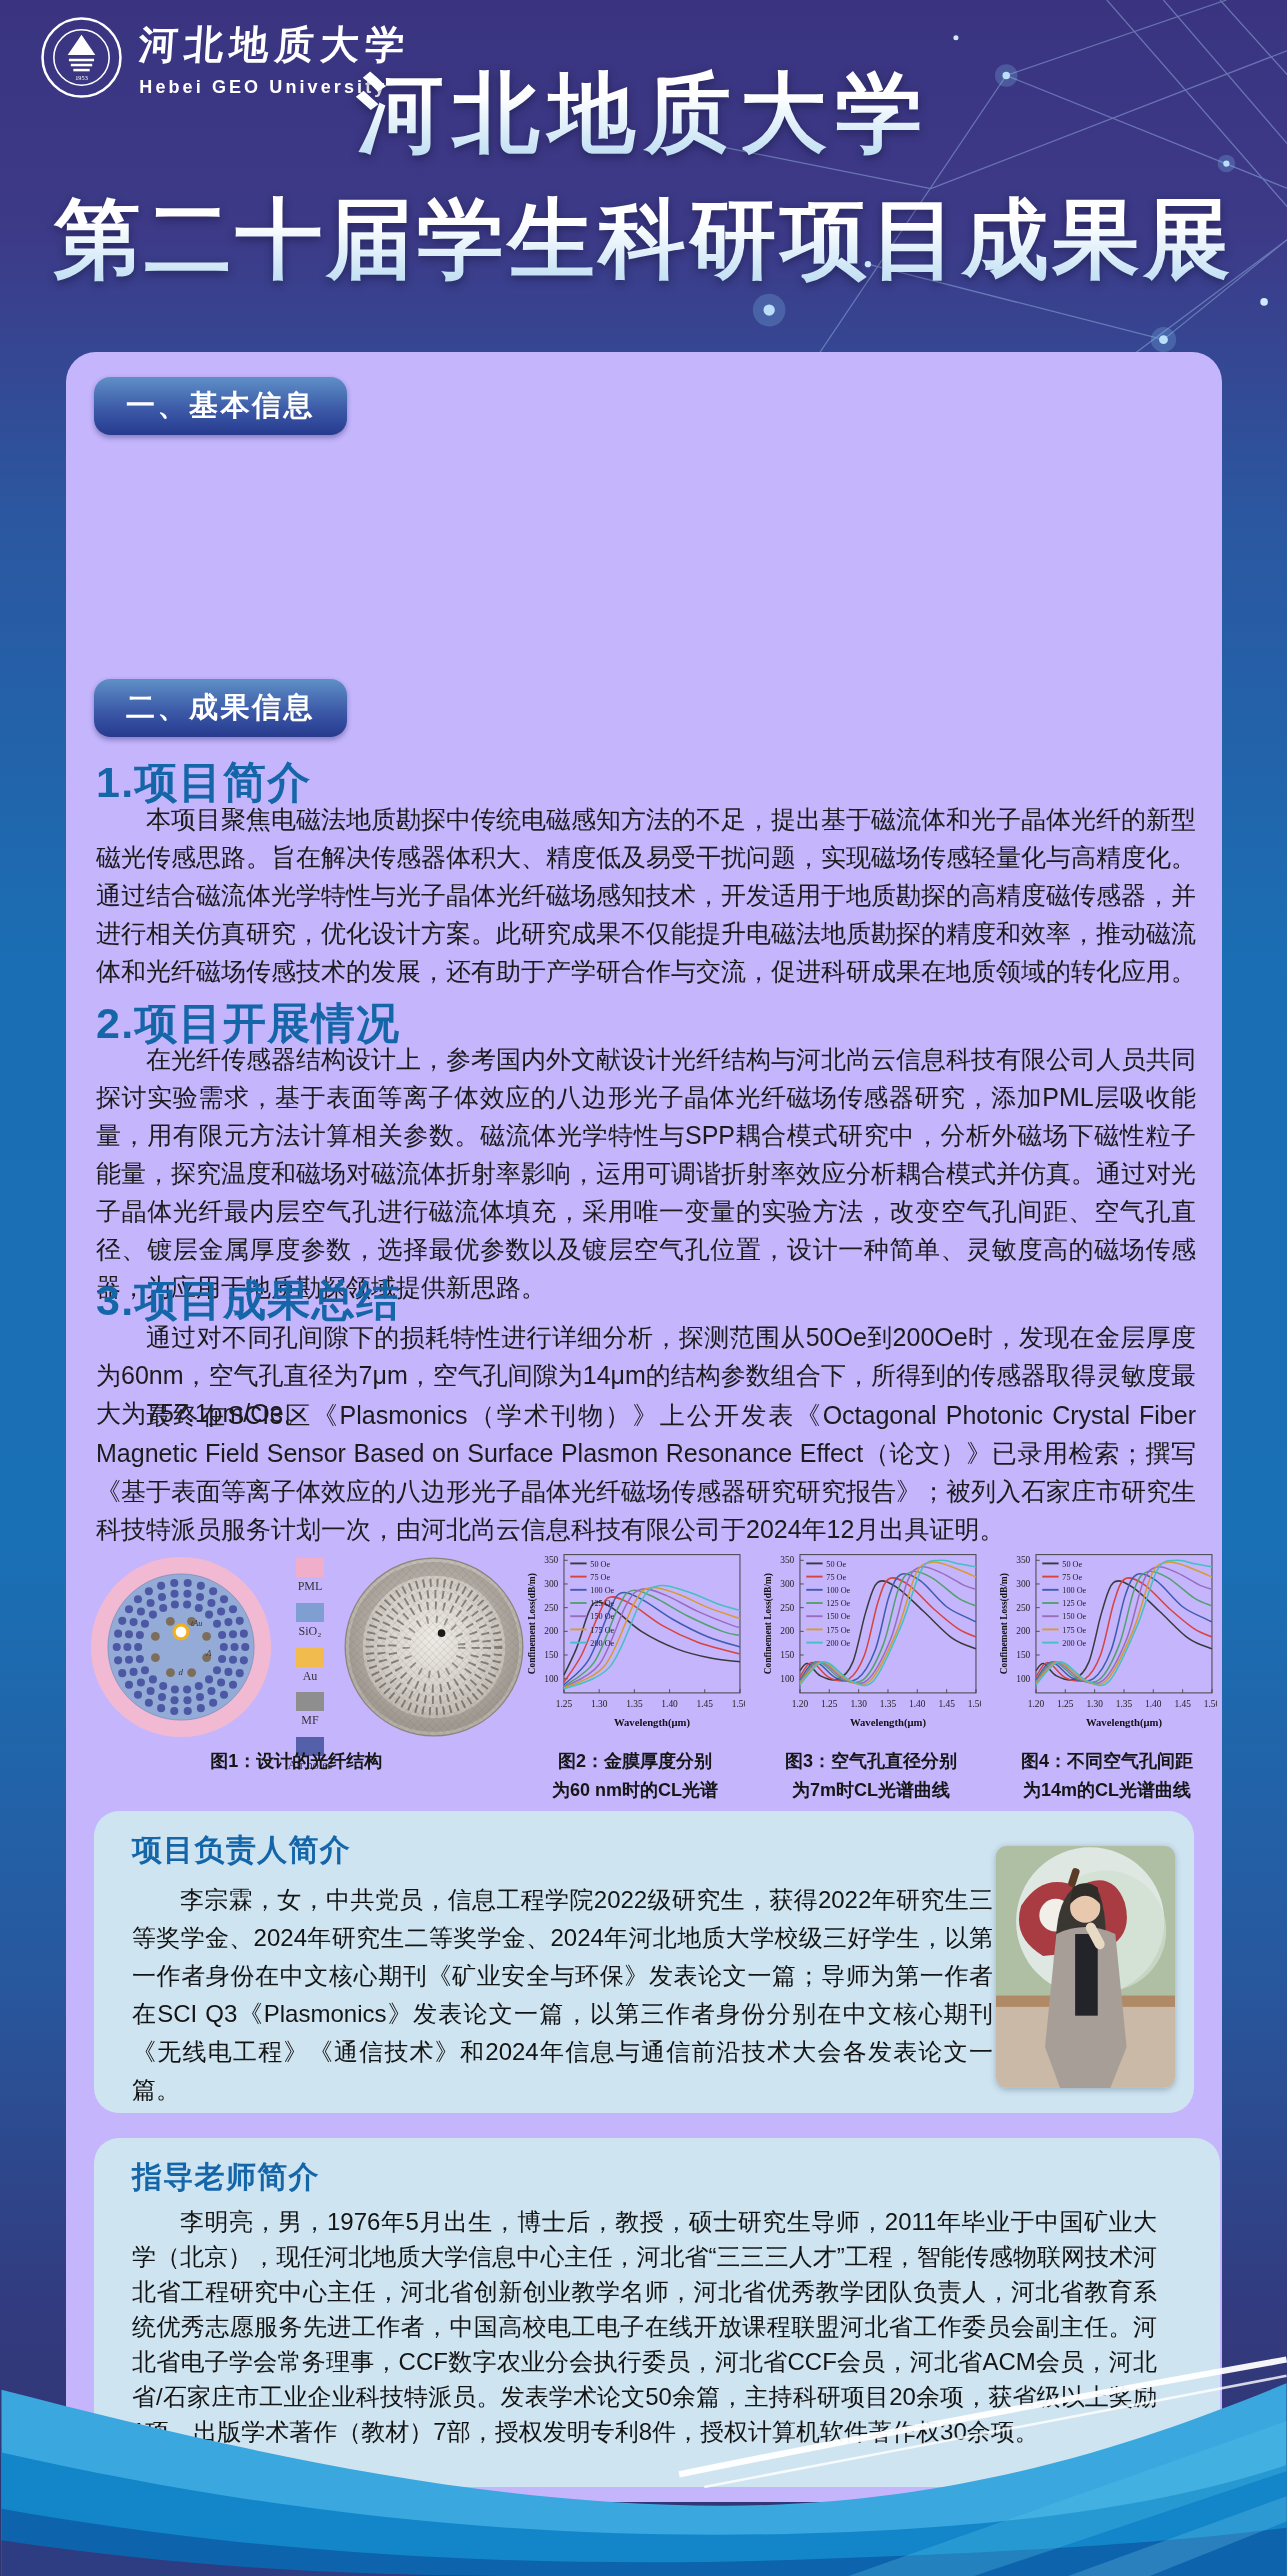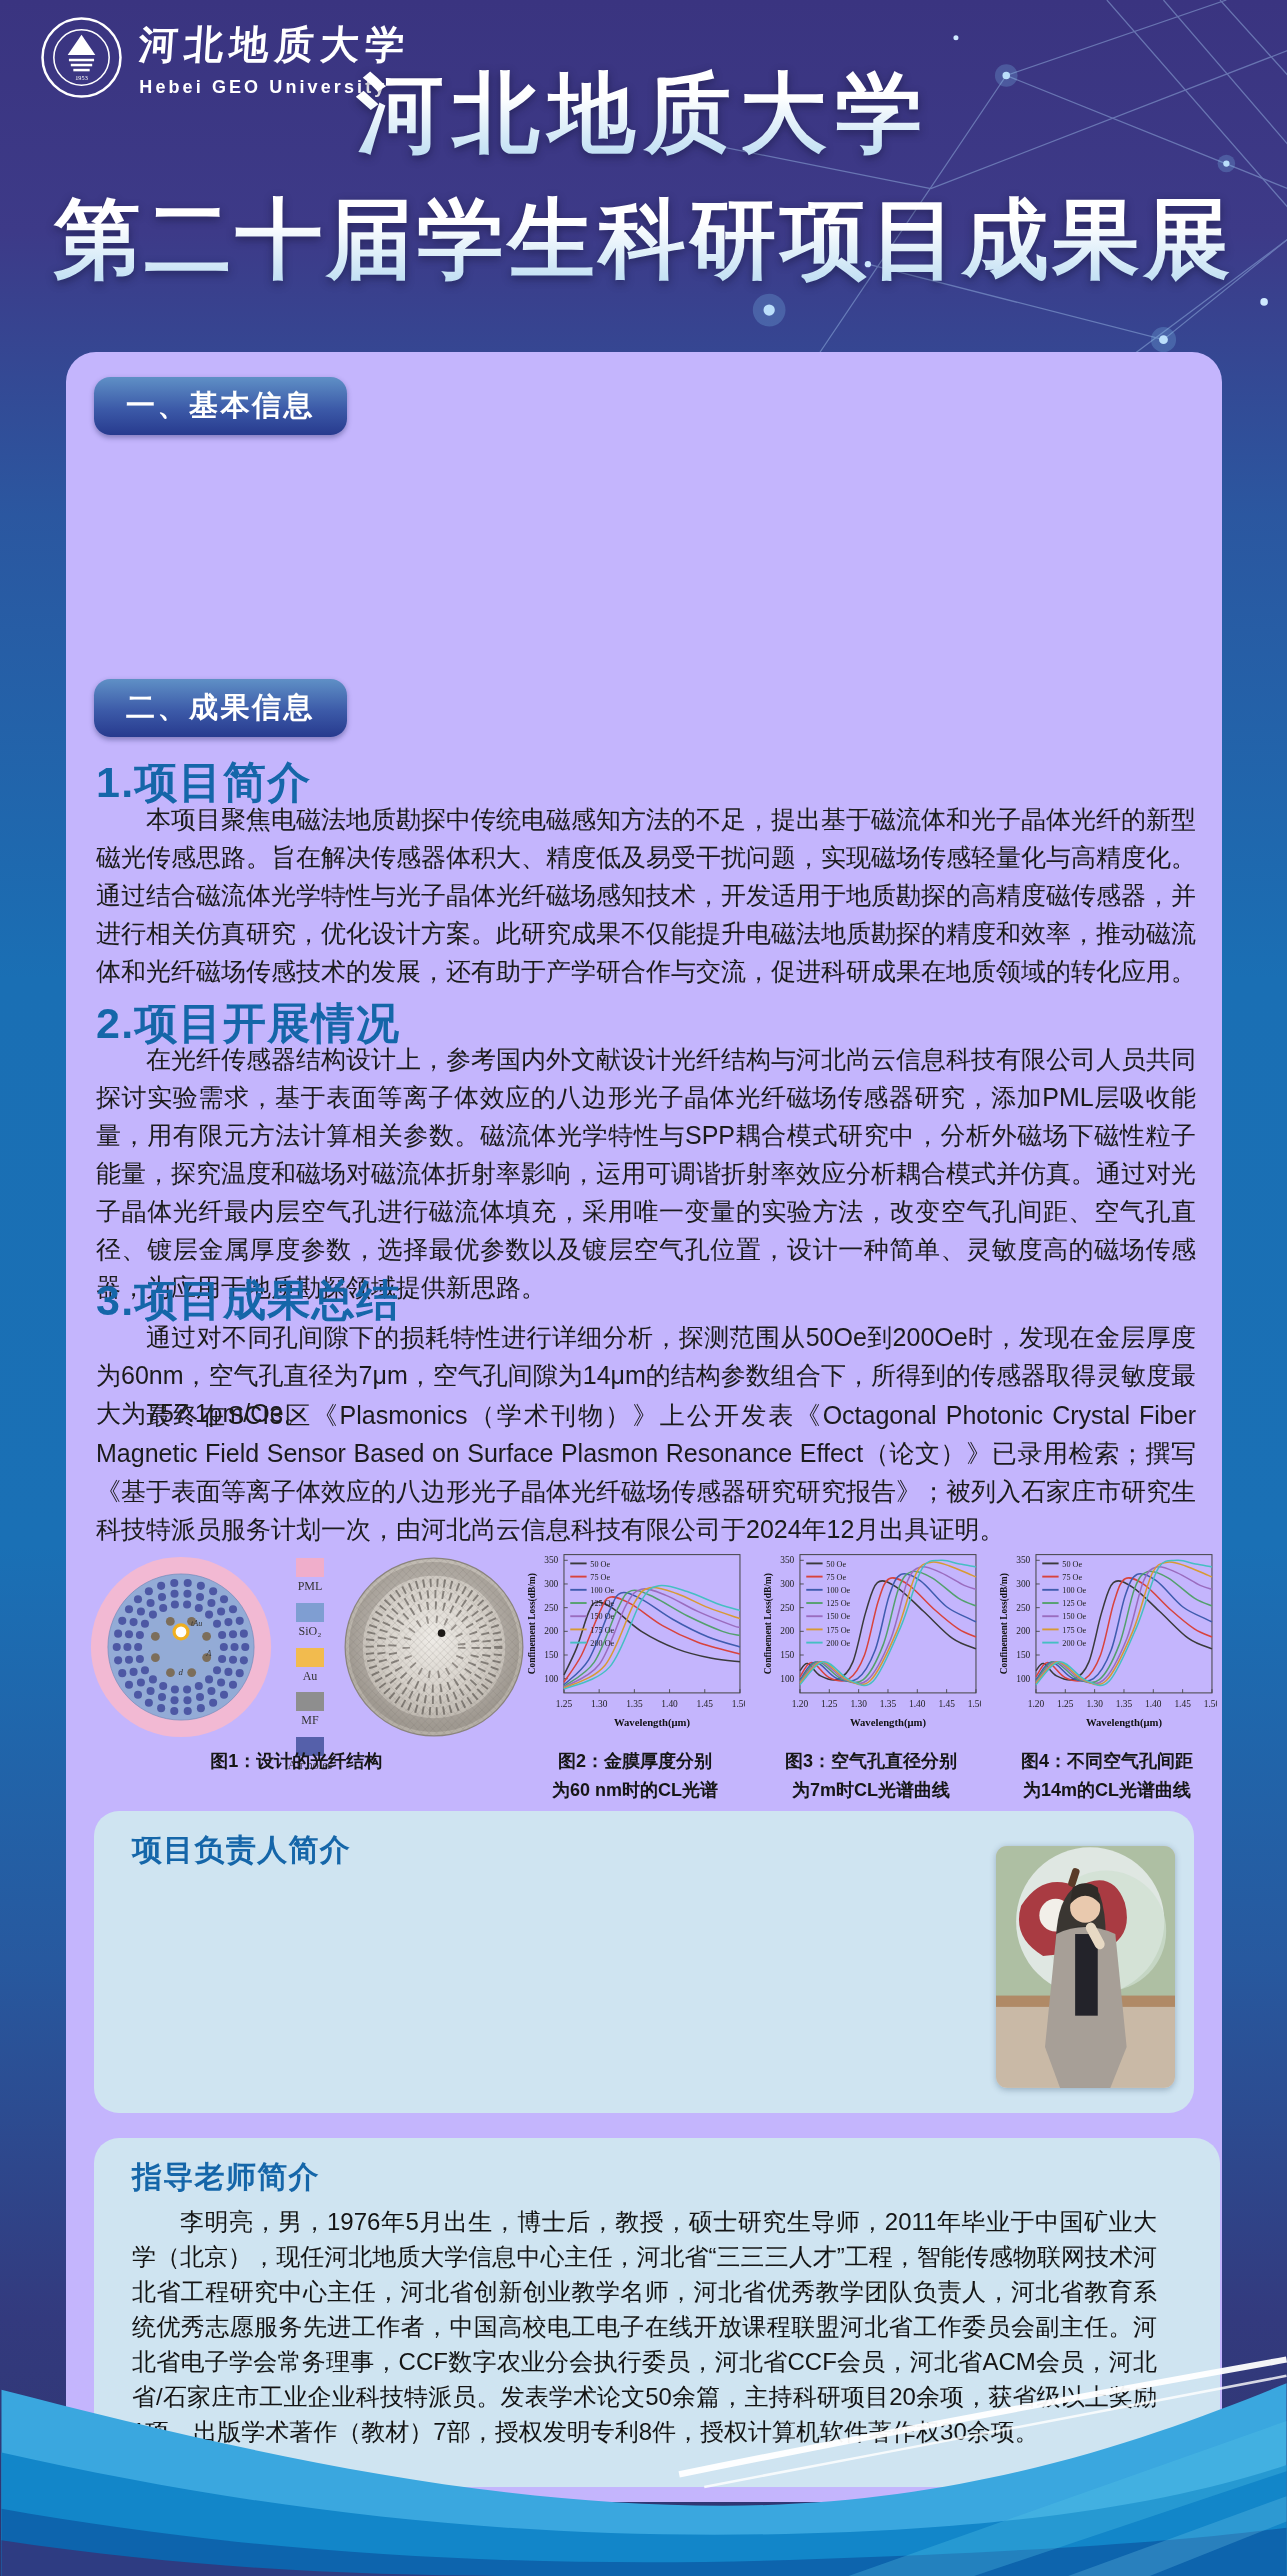--- a/index.html
+++ b/index.html
@@ -428,20 +428,21 @@
         <div>为7m时CL光谱曲线</div>
       </div>
     <div class="cap" style="left:912px;width:220px;">
         <div>图4：不同空气孔间距</div>
         <div>为14m的CL光谱曲线</div>
       </div>
   </div>
 
   <div class="card" style="top:1459px;height:302px;">
     <div class="card-title">项目负责人简介</div>
+    <div class="card-text" style="top:70px;width:861px;">李宗霖，女，中共党员，信息工程学院2022级研究生，获得2022年研究生三等奖学金、2024年研究生二等奖学金、2024年河北地质大学校级三好学生，以第一作者身份在中文核心期刊《矿业安全与环保》发表论文一篇；导师为第一作者在SCI Q3《Plasmonics》发表论文一篇，以第三作者身份分别在中文核心期刊《无线电工程》《通信技术》和2024年信息与通信前沿技术大会各发表论文一篇。</div>
     <div class="photo">
       <svg width="179" height="242" viewBox="0 0 285 385">
         <rect width="285" height="385" fill="#c9b9a6"></rect>
         <rect width="285" height="240" fill="#aebfa3"></rect>
         <circle cx="150" cy="120" r="118" fill="#dfe7e2"></circle>
         <circle cx="175" cy="135" r="96" fill="#cfe0d2" opacity="0.7"></circle>
         <path d="M40,95 q35,-55 90,-30 q55,-30 75,25 q15,55 -35,75 l-95,10 q-50,-30 -35,-80" fill="#a93b42"></path>
         <circle cx="95" cy="110" r="26" fill="#f2efe9"></circle>
         <rect x="118" y="35" width="12" height="30" rx="5" fill="#5a3b28" transform="rotate(18 124 50)"></rect>
         <rect x="0" y="238" width="285" height="18" fill="#b08a66"></rect>

